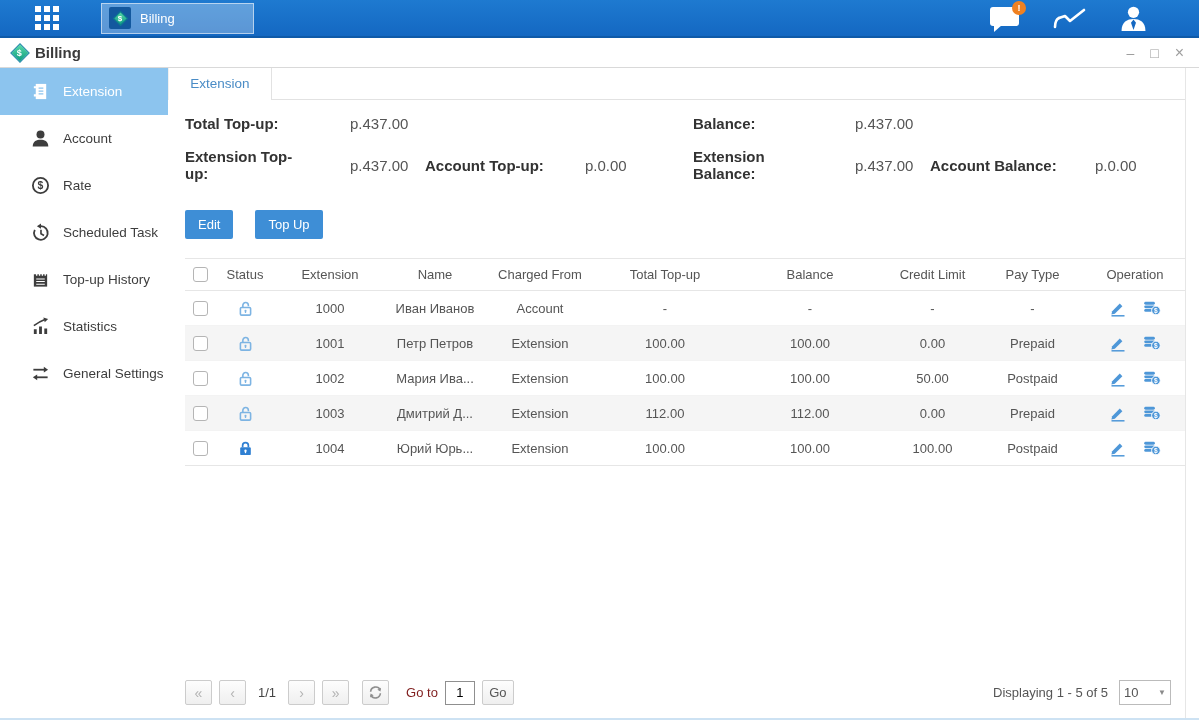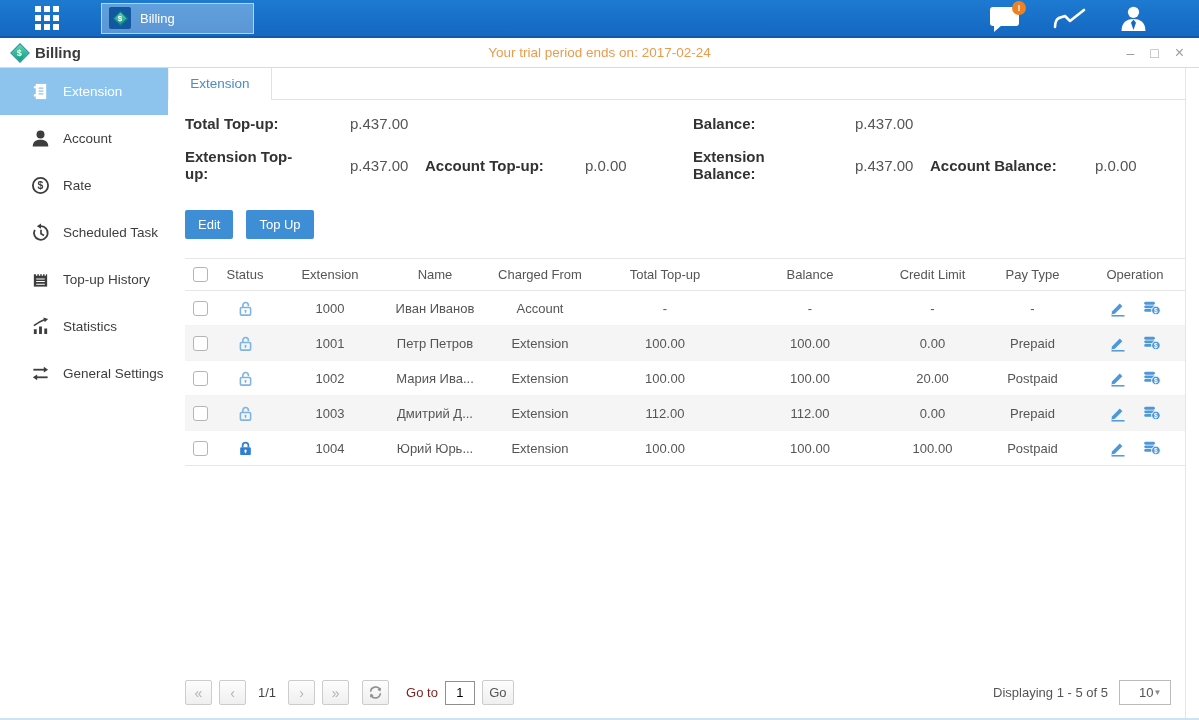--- a/index.html
+++ b/index.html
@@ -47,21 +47,21 @@
   .tab-active { width:104px; text-align:center; line-height:31px; font-size:13.5px; color:#4a8cc6; background:#fff; border-right:1px solid #e2e2e2; border-left:1px solid #f0f0f0; height:32px; margin-bottom:-1px; cursor:pointer; }
 
   
   .summary { margin:15px 0 2px 17px; }
   .sumrow { display:grid; grid-template-columns:130px 110px 125px 143px 127px 110px 130px 1fr; align-items:center; margin-bottom:16px; font-size:15px; }
   .sumrow b { color:#333; font-weight:bold; }
   .sumrow span { color:#555;margin-left:35px; }
   .c5 { grid-column:5; } .c6 { grid-column:6; }
 
   
-  .btn-row { display:flex; gap:13px; margin:10px 0 0 17px; }
+  .btn-row { display:flex; gap:22px; margin:10px 0 0 17px; }
   .btn { background:#3e8ed6; color:#fff; border:none; border-radius:2px; font-size:13px; padding:7px 13px; cursor:pointer; font-family:inherit; }
 
   
   .table-wrap { margin:19px 0 0 17px; flex:1; min-height:0; }
   table { border-collapse:collapse; table-layout:fixed; width:1000px; font-size:13px; color:#555; }
   thead th { font-weight:normal; color:#555; height:32px; border-top:1px solid #e6e6e6; border-bottom:1px solid #e6e6e6; text-align:center; }
   tbody td { height:35px; text-align:center; }
   tbody tr:nth-child(even) { background:#f5f5f5; }
   tbody tr { border-bottom:1px solid #f3f3f3; }
   tbody tr:last-child { border-bottom:1px solid #e6e6e6; }
@@ -73,21 +73,21 @@
   
   .pager { margin-top:auto; display:flex; align-items:center; gap:7px; padding:0 14px 13px 17px; font-size:13px; color:#555; flex-shrink:0; }
   .pg-btn { width:27px; height:25px; border:1px solid #ccc; border-radius:2px; background:linear-gradient(#fdfdfd,#efefef); display:flex; align-items:center; justify-content:center; color:#b3b3b3; font-size:14px; cursor:pointer; }
   .pg-ind { margin:0 5px; color:#444; }
   .pg-refresh { margin-left:6px; }
   .goto-lbl { margin-left:10px; color:#7f1d1d; }
   .goto-input { width:30px; height:24px; border:1px solid #8f8f8f; text-align:center; font-size:13px; font-family:inherit; }
   .go-btn { width:32px; height:25px; border:1px solid #ccc; border-radius:2px; background:linear-gradient(#fdfdfd,#efefef); color:#555; font-size:13px; cursor:pointer; font-family:inherit; }
   .pager-right { margin-left:auto; display:flex; align-items:center; gap:11px; }
   .disp-txt { color:#555; }
-  .page-size { width:52px; height:25px; border:1px solid #bbb; display:flex; align-items:center; justify-content:space-between; padding:0 19px; cursor:pointer; background:#fff; }
+  .page-size { width:52px; height:25px; border:1px solid #bbb; display:flex; align-items:center; justify-content:space-between; padding:0 4px; cursor:pointer; background:#fff; }
   .page-size .arr { color:#8a8a8a; font-size:8px; }
 </style>
 </head>
 <body>
 
 <div class="app">
 
   <div class="taskbar">
     <div class="grid-icon">
       <i></i>
@@ -129,21 +129,20 @@
     </div>
   </div>
 
   <div class="titlebar">
     <div class="title-left">
       <span class="title-diamond">
           <b>$</b>
         </span>
       <span class="title-text">Billing</span>
     </div>
-    <div class="trial-notice">Your trial period ends on: 2017-02-24</div>
     <div class="win-controls">
       <span>–</span>
       <span>□</span>
       <span style="font-size:16px">×</span>
     </div>
   </div>
 
   <div class="body">
 
     <div class="sidebar">
@@ -352,21 +351,21 @@
                   <path d="M5.5 7 V5 a2.6 2.6 0 0 1 5.2 0 V5.9" fill="none" stroke="#7db4e3" stroke-width="1.5"></path>
                   <circle cx="8" cy="10.2" r="1" fill="#7db4e3"></circle>
                     <path d="M8 10.4 v1.8" stroke="#7db4e3" stroke-width="1.2"></path>
                 </svg>
               </td>
               <td>1002</td>
               <td>Мария Ива...</td>
               <td>Extension</td>
               <td>100.00</td>
               <td>100.00</td>
-              <td>20.00</td>
+              <td>50.00</td>
               <td>Postpaid</td>
               <td>
                 <div class="ops">
                   <svg class="op-ic" viewBox="0 0 18 18">
                     <path d="M3.2 12.2 L10.8 4.6 l2.6 2.6 L5.8 14.8 l-3.4 0.8 z" fill="#4e97d8"></path>
                     <path d="M2.5 16.8 h13" stroke="#4e97d8" stroke-width="1.5"></path>
                   </svg>
                   <svg class="op-ic" viewBox="0 0 22 18">
                     <g fill="#4e97d8">
                         <rect x="1.5" y="1.5" width="13" height="3.4" rx="1.7"></rect>

